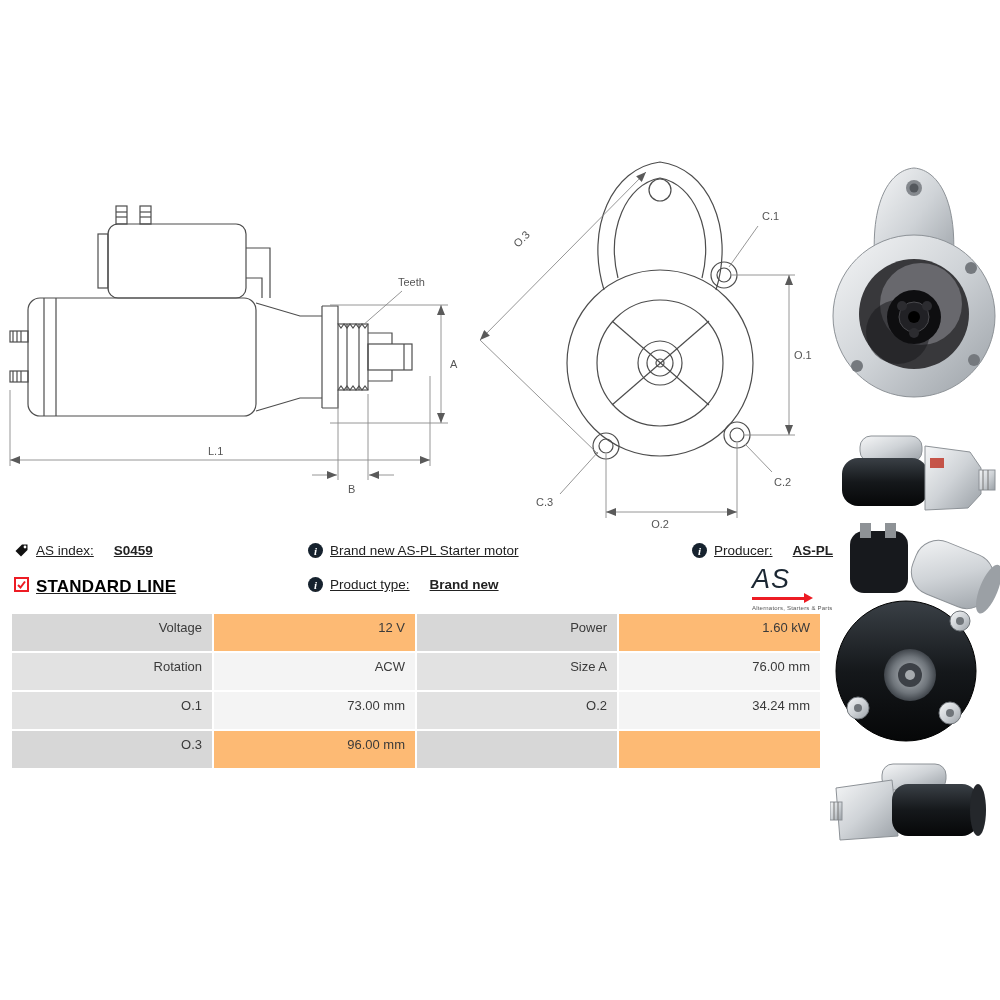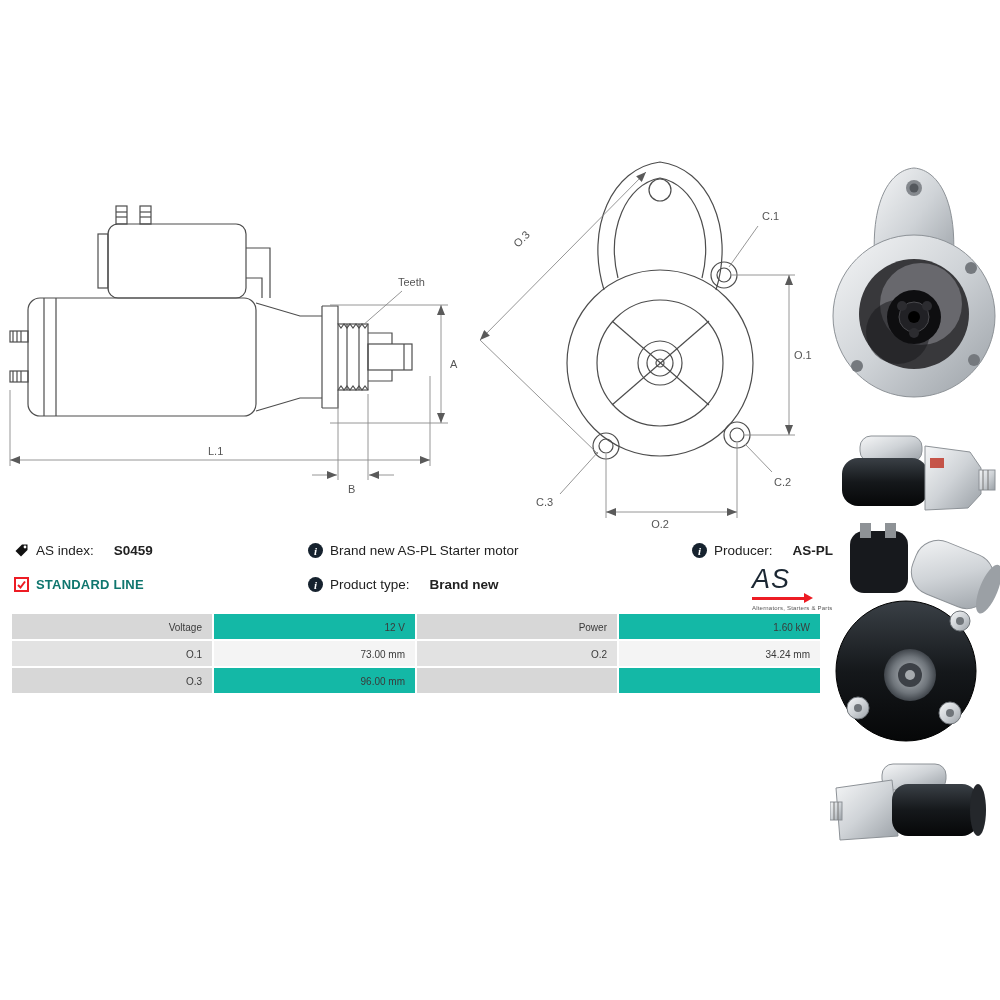--- a/index.html
+++ b/index.html
@@ -5,48 +5,48 @@
   * { margin:0; padding:0; box-sizing:border-box; }
   html,body { background:#fff; }
   .page {
     position:relative; width:1000px; height:1000px; background:#ffffff;
     font-family:"Liberation Sans", sans-serif; overflow:hidden; color:#222;
   }
   svg.drawing { position:absolute; }
   svg.photo { position:absolute; }
 
   
-  .info-item { position:absolute; font-size:13.5px; color:#222; white-space:nowrap; display:flex; align-items:flex-start; }
+  .info-item { position:absolute; font-size:13.5px; color:#222; white-space:nowrap; display:flex; align-items:flex-start;text-decoration:underline; }
   .info-item .b { font-weight:bold;margin-left:16px; }
   .info-item .lbl { margin-right:4px; }
   .iicon {
     display:inline-flex; align-items:center; justify-content:center;
     width:15px; height:15px; border-radius:50%;
     background:#16222e; color:#fff; font-size:11px; font-weight:bold; font-style:italic;
     font-family:"Liberation Serif", serif; margin-right:7px; flex:0 0 auto;
   }
   .ticon, .cicon { margin-right:7px; display:inline-flex; flex:0 0 auto; }
-  .standard { color:#0f766e; font-weight:bold; font-size:13px; letter-spacing:0.2px; }
+  .standard { color:#000000; font-weight:bold; font-size:17px; letter-spacing:0.2px; }
 
   
   .logo { position:absolute; left:752px; top:566px; width:90px; }
   .logo-as { font-style:italic; font-weight:normal; font-size:27px; line-height:26px; color:#1b2733; letter-spacing:1px; }
   .logo-bar { display:flex; align-items:center; margin-top:1px; }
   .logo-line { height:3px; background:#ed1c24; width:52px; }
   .logo-tri { width:0; height:0; border-top:5px solid transparent; border-bottom:5px solid transparent; border-left:9px solid #ed1c24; }
   .logo-sub { font-size:6px; color:#555; margin-top:2px; letter-spacing:0.2px; }
 
   
   table.spec { position:absolute; left:10px; top:612px; width:810px; border-collapse:collapse; table-layout:fixed; }
   table.spec td {
-    border:2px solid #ffffff; font-size:10px; color:#3a3a3a;
-    text-align:right; padding:5px 10px 3px 6px; line-height:17px; vertical-align:middle;
+    border:2px solid #ffffff; font-size:13px; color:#3a3a3a;
+    text-align:right; padding:5px 10px 15px 6px; line-height:17px; vertical-align:middle;
   }
   tr.odd  td.label { background:#d7d7d7; }
-  tr.odd  td.value { background:#14b8a6; }
+  tr.odd  td.value { background:#fdba74; }
   tr.even td.label { background:#e2e2e2; }
   tr.even td.value { background:#f4f4f4; }
 </style>
 </head>
 <body>
 
 <div class="page">
 
   <svg width="0" height="0" style="position:absolute">
     <defs>
@@ -290,20 +290,26 @@
         <col style="width:203px">
     </colgroup>
     <tbody>
         <tr class="odd">
           <td class="label">Voltage</td>
           <td class="value">12 V</td>
           <td class="label">Power</td>
           <td class="value">1.60 kW</td>
         </tr>
         <tr class="even">
+          <td class="label">Rotation</td>
+          <td class="value">ACW</td>
+          <td class="label">Size A</td>
+          <td class="value">76.00 mm</td>
+        </tr>
+        <tr class="even">
           <td class="label">O.1</td>
           <td class="value">73.00 mm</td>
           <td class="label">O.2</td>
           <td class="value">34.24 mm</td>
         </tr>
         <tr class="odd">
           <td class="label">O.3</td>
           <td class="value">96.00 mm</td>
           <td class="label"></td>
           <td class="value"></td>

